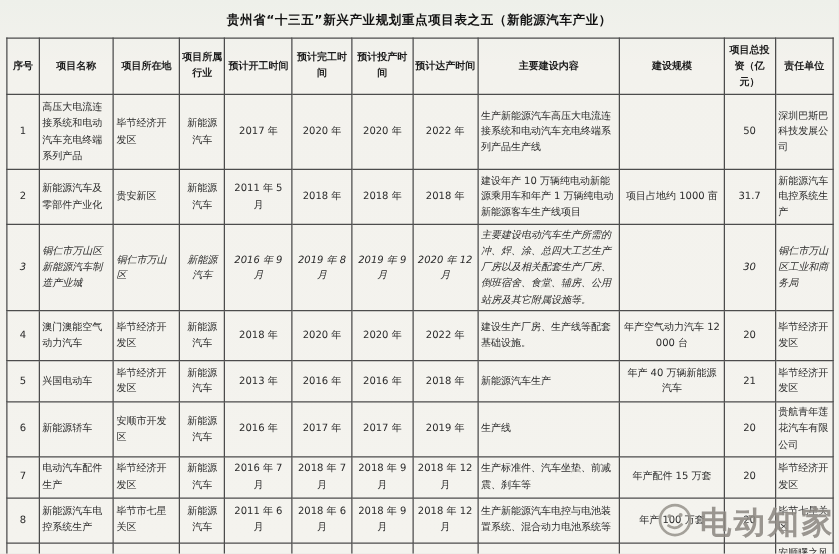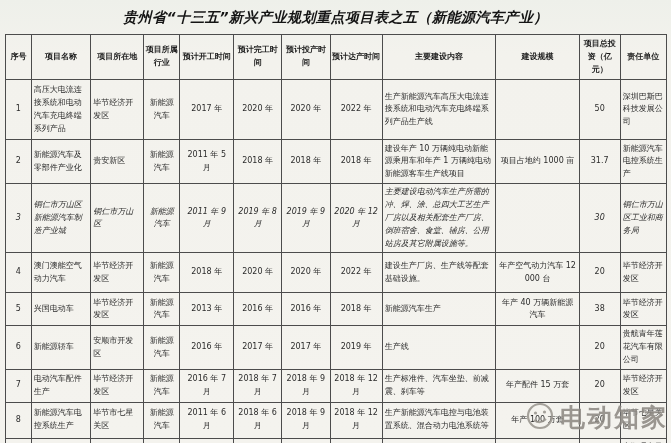--- a/index.html
+++ b/index.html
@@ -8,26 +8,25 @@
   .page {
     position: relative;
     width: 671px;
     height: 443px;
     margin: 0 auto;
     background: linear-gradient(180deg, #eef0ea 0%, #f3f2ed 12%, #f4f3ee 100%);
     overflow: hidden;
   }
   .doc-title {
     text-align: center;
-    font-size: 14px;
+    font-size: 10px;
     font-weight: bold;
     color: #141414;
     padding-top: 9px;
     letter-spacing: 0.5px;
-    font-style: italic;
   }
   table.projects {
     border-collapse: collapse;
     table-layout: fixed;
     width: 662px;
     margin: 7px auto 0 5px;
     background: transparent;
   }
   th, td {
     border: 1px solid #4c4c4c;
@@ -138,21 +137,21 @@
           <td class="al">建设年产 10 万辆纯电动新能源乘用车和年产 1 万辆纯电动新能源客车生产线项目</td>
           <td>项目占地约 1000 亩</td>
           <td>31.7</td>
           <td class="al">新能源汽车电控系统生产</td>
         </tr>
         <tr class="r3">
           <td>3</td>
           <td class="al">铜仁市万山区新能源汽车制造产业城</td>
           <td class="al">铜仁市万山区</td>
           <td>新能源汽车</td>
-          <td>2011 年 9 月</td>
+          <td>2016 年 9 月</td>
           <td>2019 年 8 月</td>
           <td>2019 年 9 月</td>
           <td>2020 年 12 月</td>
           <td class="al">主要建设电动汽车生产所需的冲、焊、涂、总四大工艺生产厂房以及相关配套生产厂房、倒班宿舍、食堂、辅房、公用站房及其它附属设施等。</td>
           <td></td>
           <td>30</td>
           <td class="al">铜仁市万山区工业和商务局</td>
         </tr>
         <tr class="r4">
           <td>4</td>
@@ -172,21 +171,21 @@
           <td>5</td>
           <td class="al">兴国电动车</td>
           <td class="al">毕节经济开发区</td>
           <td>新能源汽车</td>
           <td>2013 年</td>
           <td>2016 年</td>
           <td>2016 年</td>
           <td>2018 年</td>
           <td class="al">新能源汽车生产</td>
           <td>年产 40 万辆新能源汽车</td>
-          <td>38</td>
+          <td>21</td>
           <td class="al">毕节经济开发区</td>
         </tr>
         <tr class="r6">
           <td>6</td>
           <td class="al">新能源轿车</td>
           <td class="al">安顺市开发区</td>
           <td>新能源汽车</td>
           <td>2016 年</td>
           <td>2017 年</td>
           <td>2017 年</td>

